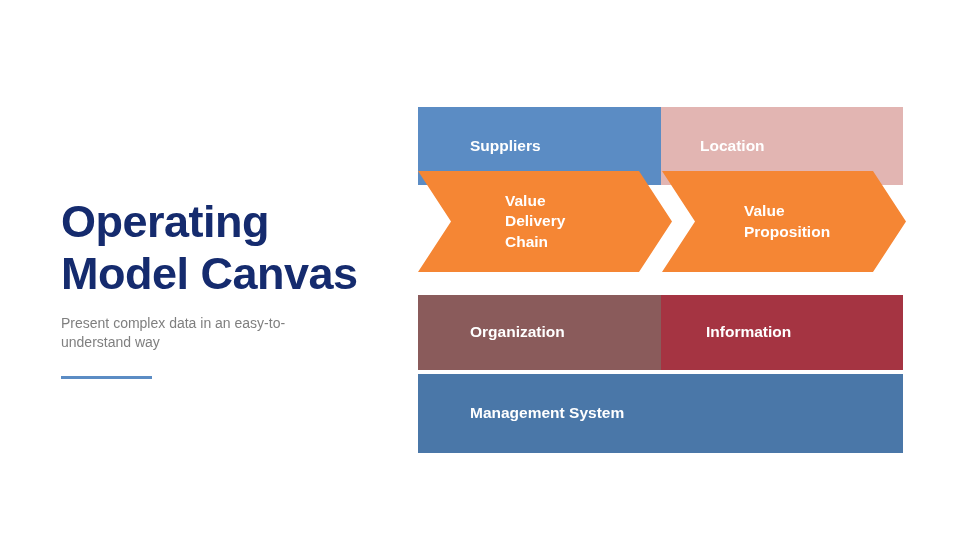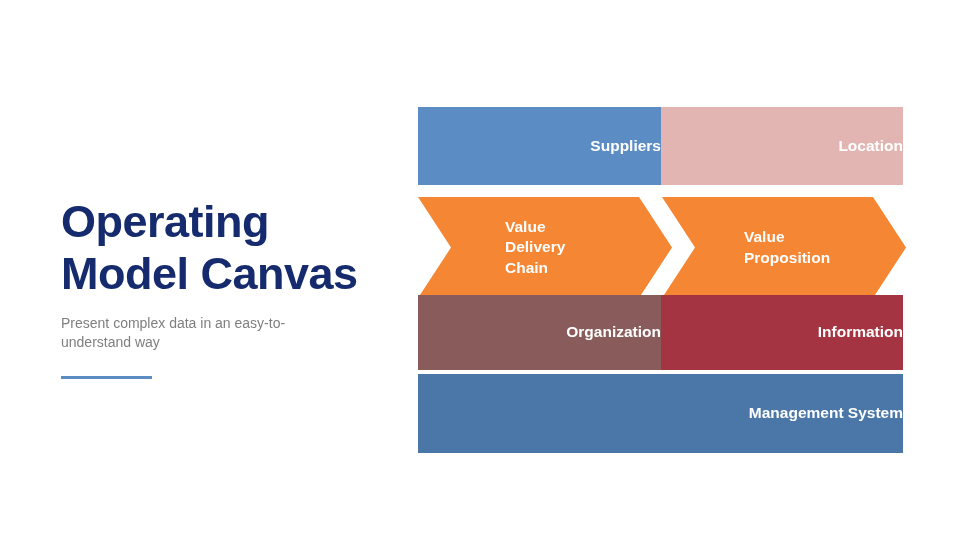--- a/index.html
+++ b/index.html
@@ -65,21 +65,20 @@
     left: 0;
     width: 485px;
   }
   .cell {
     position: absolute;
     top: 0;
     height: 100%;
     display: flex;
     align-items: center;
     box-sizing: border-box;
-    justify-content: flex-end;
   }
   .cell-label {
     color: #ffffff;
     font-weight: bold;
     font-size: 15.5px;
     line-height: 1.32;
     white-space: pre-line;
   }
 
   
@@ -89,21 +88,21 @@
     background: #5b8cc4;
     padding-left: 52px;
   }
   .cell-location {
     left: 243px; width: 242px;
     background: #e2b5b2;
     padding-left: 39px;
   }
 
   
-  .row-arrows { top: 90px; height: 101px; }
+  .row-arrows { top: 64px; height: 101px; }
   .chevron {
     position: absolute;
     top: 0;
     height: 100%;
     background: #f58634;
     display: flex;
     align-items: center;
   }
   .chev-left {
     left: 0;

